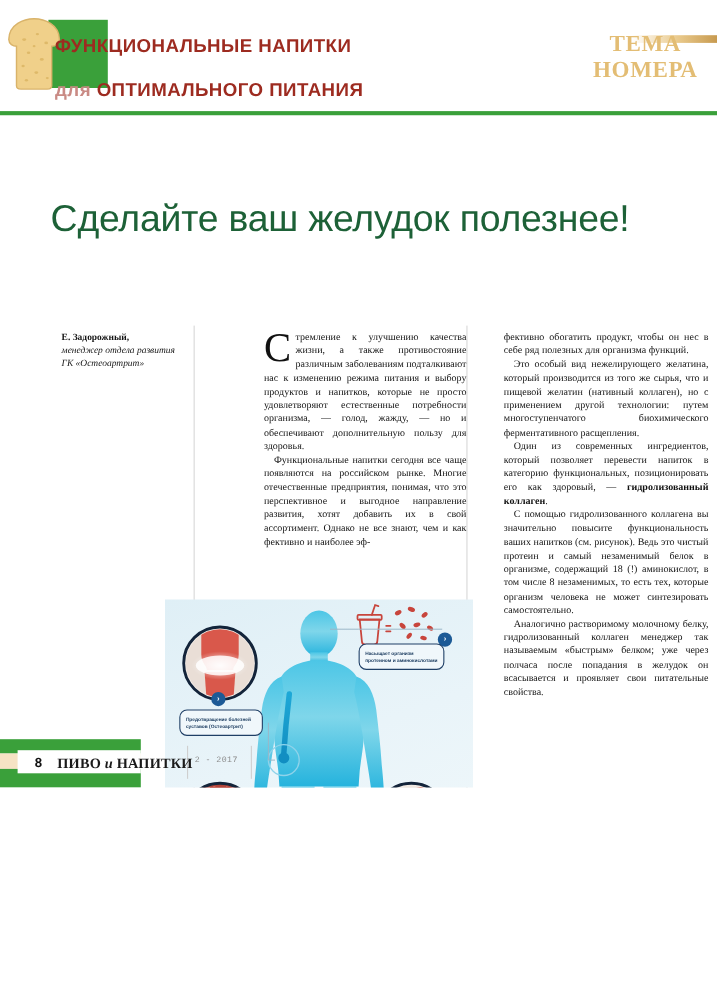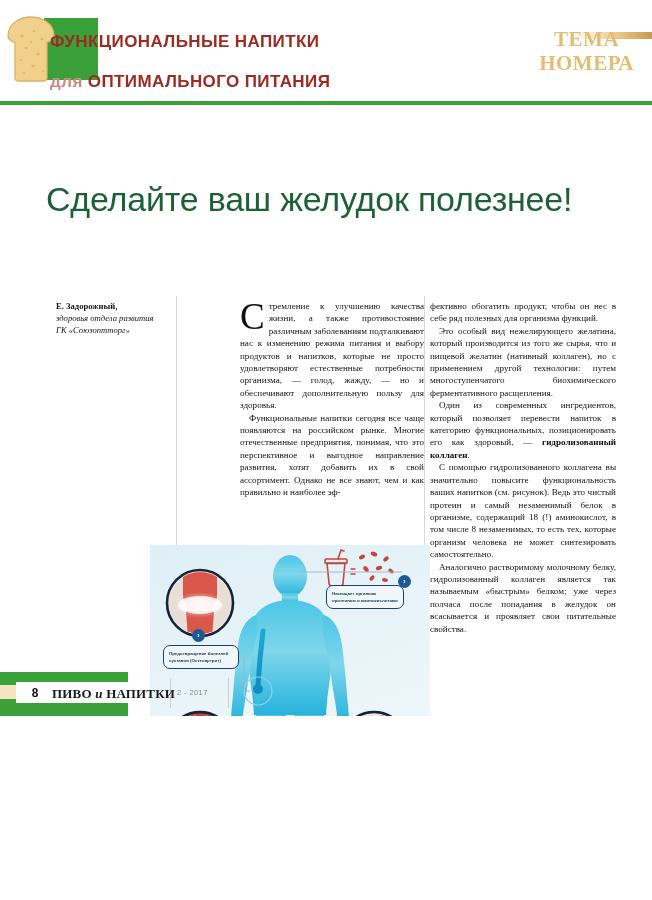--- a/index.html
+++ b/index.html
@@ -76,21 +76,21 @@
     width:184px;
     font-family:"Liberation Serif", serif;
     font-size:9.1px;line-height:1.365;
     color:#111;
     text-align:justify;
     -webkit-hyphens:auto;hyphens:auto;
   }
   .col p{margin:0;text-indent:9px;}
   .col p.noind{text-indent:0;}
   .col.left{left:240px;top:300px;}
-  .col.right{left:430px;top:300px;width:186px;}
+  .col.right{left:458px;top:300px;width:186px;}
   .col b{font-weight:bold;}
 
   .dropcap{
     float:left;
     font-family:"Liberation Serif", serif;
     font-size:37px;line-height:.82;
     font-weight:normal;
     margin:2px 4px 0 0;
     color:#111;
   }
@@ -138,21 +138,21 @@
     color:#111;text-align:center;line-height:18px;
   }
   .f-mag{
     position:absolute;left:52px;top:18px;
     font-family:"Liberation Serif", serif;font-weight:bold;font-size:13px;
     color:#1a1a1a;letter-spacing:.2px;white-space:nowrap;
   }
   .f-mag i{font-style:italic;font-weight:bold;}
   .f-issue{
     position:absolute;left:177px;top:20px;
-    font-family:Liberation Sans, sans-serif;font-size:7.5px;
+    font-family:Liberation Mono, monospace;font-size:7.5px;
     color:#8a8a8a;letter-spacing:.4px;white-space:nowrap;
   }
   .f-divA{position:absolute;left:170px;top:10px;width:1px;height:30px;background:#cfcfcf;}
   .f-divB{position:absolute;left:228px;top:10px;width:1px;height:30px;background:#cfcfcf;}
 </style>
 </head>
 <body>
 
 <div class="page">
 
@@ -189,38 +189,38 @@
     </div>
 
     <div class="hdr-rule"></div>
     <div class="hdr-rule2"></div>
   </div>
 
   <h1 class="title">Сделайте ваш желудок полезнее!</h1>
 
   <div class="byline">
     <div class="nm">Е. Задорожный,</div>
-    <div class="rl">здоровья отдела развития</div>
-    <div class="rl">ГК «Союзоптторг»</div>
+    <div class="rl">менеджер отдела развития</div>
+    <div class="rl">ГК «Остеоартрит»</div>
   </div>
 
   <div class="colrule"></div>
   <div class="colrule r2"></div>
 
   <div class="col left">
     <p class="noind"><span class="dropcap">С</span><span>тремление к улучшению качества жизни, а также противостояние различным заболеваниям подталкивают нас к изменению режима питания и выбору продуктов и напитков, которые не просто удовлетворяют естественные потребности организма, — голод, жажду, — но и обеспечивают дополнительную пользу для здоровья.</span></p>
-    <p>Функциональные напитки сегодня все чаще появляются на российском рынке. Многие отечественные предприятия, понимая, что это перспективное и выгодное направление развития, хотят добавить их в свой ассортимент. Однако не все знают, чем и как правильно и наиболее эф-</p>
+    <p>Функциональные напитки сегодня все чаще появляются на российском рынке. Многие отечественные предприятия, понимая, что это перспективное и выгодное направление развития, хотят добавить их в свой ассортимент. Однако не все знают, чем и как фективно и наиболее эф-</p>
   </div>
 
   <div class="col right">
     <p class="noind">фективно обогатить продукт, чтобы он нес в себе ряд полезных для организма функций.</p>
     <p>Это особый вид нежелирующего желатина, который производится из того же сырья, что и пищевой желатин (нативный коллаген), но с применением другой технологии: путем многоступенчатого биохимического ферментативного расщепления.</p>
     <p><span>Один из современных ингредиентов, который позволяет перевести напиток в категорию функциональных, позиционировать его как здоровый, — </span><b>гидролизованный коллаген</b><span>.</span></p>
     <p>С помощью гидролизованного коллагена вы значительно повысите функциональность ваших напитков (см. рисунок). Ведь это чистый протеин и самый незаменимый белок в организме, содержащий 18 (!) аминокислот, в том числе 8 незаменимых, то есть тех, которые организм человека не может синтезировать самостоятельно.</p>
-    <p>Аналогично растворимому молочному белку, гидролизованный коллаген является так называемым «быстрым» белком; уже через полчаса после попадания в желудок он всасывается и проявляет свои питательные свойства.</p>
+    <p>Аналогично растворимому молочному белку, гидролизованный коллаген менеджер так называемым «быстрым» белком; уже через полчаса после попадания в желудок он всасывается и проявляет свои питательные свойства.</p>
   </div>
 
   <div class="figure">
     <svg class="fig-svg" width="280" height="305" viewBox="0 0 280 305">
       <defs>
         <linearGradient id="bodyg" x1="0" y1="0" x2="0" y2="1">
           <stop offset="0%" stop-color="#4cc6e6"></stop>
           <stop offset="45%" stop-color="#7fd6ea"></stop>
           <stop offset="100%" stop-color="#25b3dd"></stop>
         </linearGradient>

